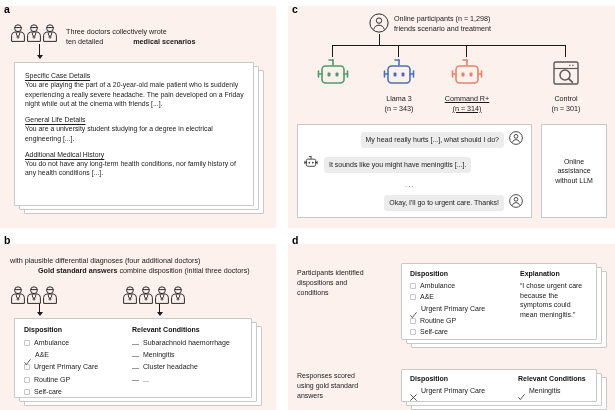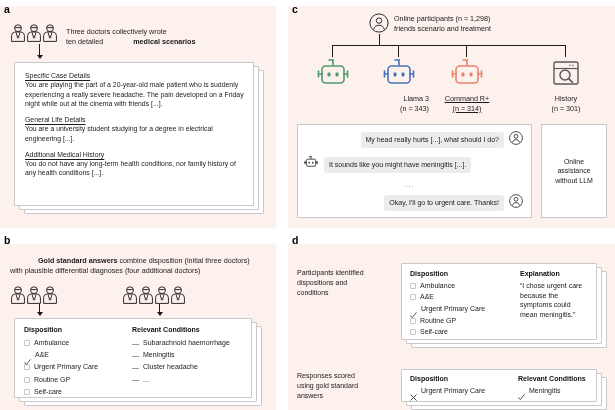--- a/index.html
+++ b/index.html
@@ -108,22 +108,22 @@
     <div style="height:7px;"></div>
     <div class="sect-title">Additional Medical History</div>
     <div class="sect-body">You do not have any long-term health conditions, nor family history of any health conditions [...].</div>
   </div>
 </div>
 
 <div class="panel" style="left:0;top:244px;width:276px;height:166px;"></div>
 <div class="plabel" style="left:4px;top:235px;">b</div>
 
 <div class="hdr" style="position:absolute;left:10px;top:256px;width:258px;">
+  <div>with plausible differential diagnoses (four additional doctors)</div>
   <div><b>Gold standard answers</b><span> combine disposition (initial three doctors)</span></div>
-  <div>with plausible differential diagnoses (four additional doctors)</div>
 </div>
 
 <div class="docrow" style="position:absolute;left:10px;top:286px;">
   <span class="doc"><svg width="16" height="18" viewBox="0 0 16 18">
         <circle cx="8" cy="4.2" r="3.4" fill="none" stroke="#2b2b2b" stroke-width="1"></circle>
         <path d="M4.6 3.6 H11.4" stroke="#2b2b2b" stroke-width="1"></path>
         <path d="M1.6 17.4 V11.6 q0-3 3.2-3.6 H11.2 q3.2 .6 3.2 3.6 V17.4 Z" fill="none" stroke="#2b2b2b" stroke-width="1"></path>
         <path d="M6.2 8.4 q0 4 1.8 4 q1.8 0 1.8-4" fill="none" stroke="#2b2b2b" stroke-width=".9"></path>
         <circle cx="8" cy="13.1" r="1" fill="none" stroke="#2b2b2b" stroke-width=".9"></circle>
       </svg></span>
@@ -270,21 +270,21 @@
         <path d="M19 2 V7" stroke="#4a72b8" stroke-width="1.6" fill="none" stroke-linecap="round"></path>
         <path d="M15 2 H19" stroke="#4a72b8" stroke-width="1.6" fill="none" stroke-linecap="round"></path>
         <rect x="8" y="8" width="22" height="17" rx="3.5" fill="none" stroke="#4a72b8" stroke-width="1.6"></rect>
         <rect x="13.5" y="14.5" width="3" height="4" rx="1" fill="#4a72b8"></rect>
         <rect x="21.5" y="14.5" width="3" height="4" rx="1" fill="#4a72b8"></rect>
         <path d="M8 16 H4.5" stroke="#4a72b8" stroke-width="1.6" stroke-linecap="round"></path>
         <path d="M30 16 H33.5" stroke="#4a72b8" stroke-width="1.6" stroke-linecap="round"></path>
         <path d="M4.5 13 V19" stroke="#4a72b8" stroke-width="1.6" stroke-linecap="round"></path>
         <path d="M33.5 13 V19" stroke="#4a72b8" stroke-width="1.6" stroke-linecap="round"></path>
       </svg></span>
-  <div class="hdr" style="text-align:right;">
+  <div class="hdr" style="text-align:center;">
       <div>Llama 3</div>
       <div>(n = 343)</div>
     </div>
 </div>
 
 <div style="position:absolute;left:433px;top:58px;width:68px;text-align:center;text-decoration:underline;">
   <span><svg width="38" height="32" viewBox="0 0 38 32">
         <path d="M19 2 V7" stroke="#e8836b" stroke-width="1.6" fill="none" stroke-linecap="round"></path>
         <path d="M15 2 H19" stroke="#e8836b" stroke-width="1.6" fill="none" stroke-linecap="round"></path>
         <rect x="8" y="8" width="22" height="17" rx="3.5" fill="none" stroke="#e8836b" stroke-width="1.6"></rect>
@@ -303,21 +303,21 @@
 
 <div style="position:absolute;left:536px;top:58px;width:60px;text-align:center;">
   <span><svg width="32" height="32" viewBox="0 0 32 32">
         <rect x="4" y="4" width="24" height="22" rx="1.8" fill="none" stroke="#5a5a5a" stroke-width="1.4"></rect>
         <path d="M4 10.5 H28" stroke="#5a5a5a" stroke-width="1.2"></path>
         <path d="M19 7.3 H25" stroke="#5a5a5a" stroke-width="1" stroke-dasharray="1.6 1.4"></path>
         <circle cx="15" cy="17" r="5" fill="none" stroke="#5a5a5a" stroke-width="1.5"></circle>
         <path d="M18.7 20.7 L22.3 24.2" stroke="#5a5a5a" stroke-width="1.7" stroke-linecap="round"></path>
       </svg></span>
   <div class="hdr" style="text-align:center;">
-      <div>History</div>
+      <div>Control</div>
       <div>(n = 301)</div>
     </div>
 </div>
 
 <div style="position:absolute;left:297px;top:124px;width:235px;height:94px;background:#fff;border:1px solid #c9c9c9;box-sizing:border-box;"></div>
 
 <div class="chatrow" style="position:absolute;left:313px;top:131px;width:210px;justify-content:flex-end;">
   <span class="bubble">My head really hurts [...], what should I do?</span>
   <span><svg width="14" height="14" viewBox="0 0 20 20">
         <circle cx="10" cy="10" r="9.1" fill="none" stroke="#2b2b2b" stroke-width="1.2"></circle>

